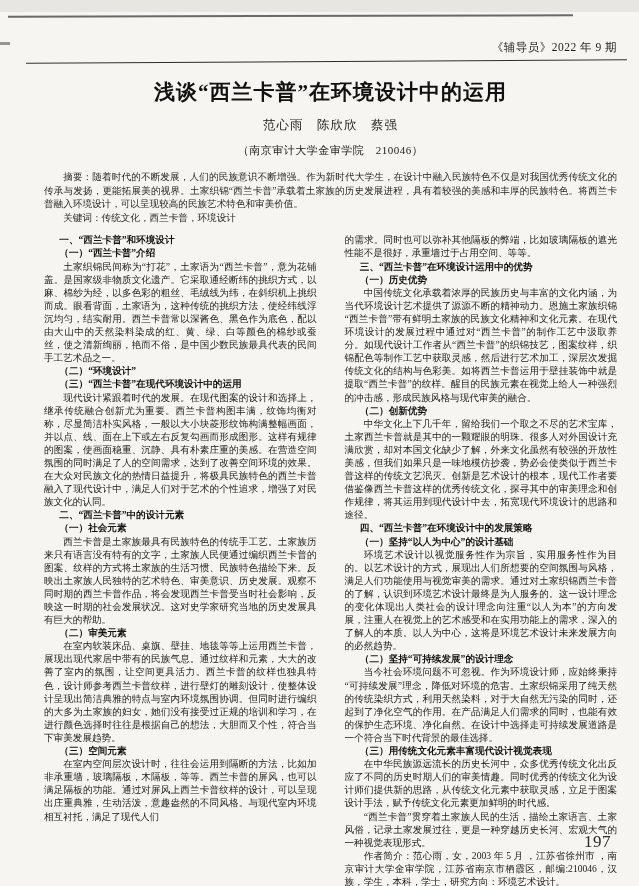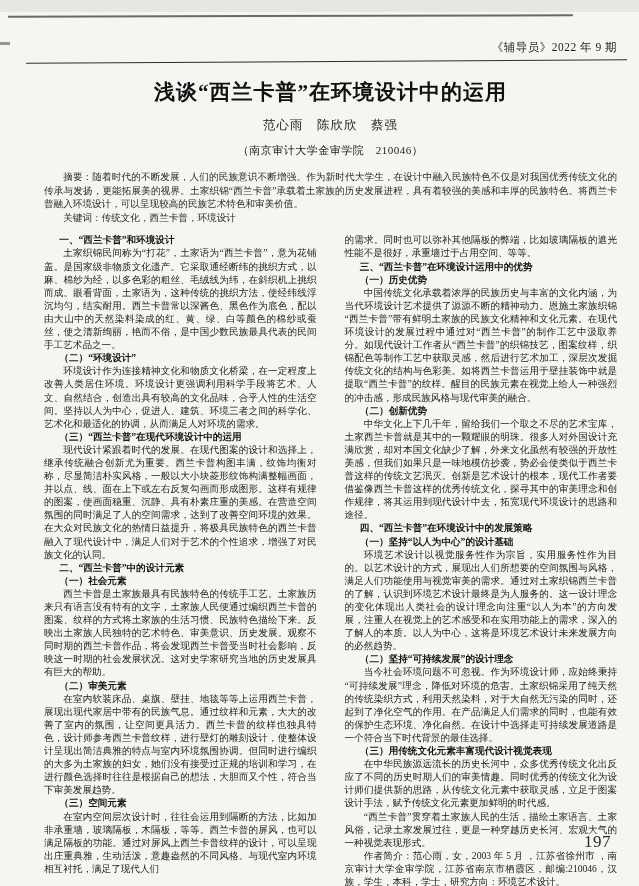--- a/index.html
+++ b/index.html
@@ -109,23 +109,23 @@
   <div class="affiliation">（南京审计大学金审学院　210046）</div>
 
   <div class="abstract">
     <p>摘要：随着时代的不断发展，人们的民族意识不断增强。作为新时代大学生，在设计中融入民族特色不仅是对我国优秀传统文化的传承与发扬，更能拓展美的视界。土家织锦“西兰卡普”承载着土家族的历史发展进程，具有着较强的美感和丰厚的民族特色。将西兰卡普融入环境设计，可以呈现较高的民族艺术特色和审美价值。</p>
     <p>关键词：传统文化，西兰卡普，环境设计</p>
   </div>
 
   <div class="columns">
     <div class="col" id="col-left">
         <div class="blk h1">一、“西兰卡普”和环境设计</div>
+        <div class="blk h2">（一）“西兰卡普”介绍</div>
         <div class="blk p">土家织锦民间称为“打花”，土家语为“西兰卡普”，意为花铺盖。是国家级非物质文化遗产。它采取通经断纬的挑织方式，以麻、棉纱为经，以多色彩的粗丝、毛绒线为纬，在斜织机上挑织而成。眼看背面，土家语为，这种传统的挑织方法，使经纬线浮沉均匀，结实耐用。西兰卡普常以深酱色、黑色作为底色，配以由大山中的天然染料染成的红、黄、绿、白等颜色的棉纱或蚕丝，使之清新绚丽，艳而不俗，是中国少数民族最具代表的民间手工艺术品之一。</div>
         <div class="blk h2">（二）“环境设计”</div>
-        <div class="blk p">环境设计作为连接精神文化和物质文化桥梁，在一定程度上改善人类居住环境。环境设计更强调利用科学手段将艺术、人文、自然结合，创造出具有较高的文化品味，合乎人性的生活空间。坚持以人为中心，促进人、建筑、环境三者之间的科学化、艺术化和最适化的协调，从而满足人对环境的需求。</div>
         <div class="blk h2">（三）“西兰卡普”在现代环境设计中的运用</div>
         <div class="blk p">现代设计紧跟着时代的发展。在现代图案的设计和选择上，继承传统融合创新尤为重要。西兰卡普构图丰满，纹饰均衡对称，尽显简洁朴实风格，一般以大小块菱形纹饰构满整幅画面，并以点、线、面在上下或左右反复勾画而形成图形。这样有规律的图案，使画面稳重、沉静、具有朴素庄重的美感。在营造空间氛围的同时满足了人的空间需求，达到了改善空间环境的效果。在大众对民族文化的热情日益提升，将极具民族特色的西兰卡普融入了现代设计中，满足人们对于艺术的个性追求，增强了对民族文化的认同。</div>
         <div class="blk h1">二、“西兰卡普”中的设计元素</div>
         <div class="blk h2">（一）社会元素</div>
         <div class="blk p">西兰卡普是土家族最具有民族特色的传统手工艺。土家族历来只有语言没有特有的文字，土家族人民便通过编织西兰卡普的图案、纹样的方式将土家族的生活习惯、民族特色描绘下来。反映出土家族人民独特的艺术特色、审美意识、历史发展。观察不同时期的西兰卡普作品，将会发现西兰卡普受当时社会影响，反映这一时期的社会发展状况。这对史学家研究当地的历史发展具有巨大的帮助。</div>
         <div class="blk h2">（二）审美元素</div>
         <div class="blk p">在室内软装床品、桌旗、壁挂、地毯等等上运用西兰卡普，展现出现代家居中带有的民族气息。通过纹样和元素，大大的改善了室内的氛围，让空间更具活力。西兰卡普的纹样也独具特色，设计师参考西兰卡普纹样，进行壁灯的雕刻设计，使整体设计呈现出简洁典雅的特点与室内环境氛围协调。但同时进行编织的大多为土家族的妇女，她们没有接受过正规的培训和学习，在进行颜色选择时往往是根据自己的想法，大胆而又个性，符合当下审美发展趋势。</div>
         <div class="blk h2">（三）空间元素</div>
         <div class="blk p">在室内空间层次设计时，往往会运用到隔断的方法，比如加非承重墙，玻璃隔板，木隔板，等等。西兰卡普的屏风，也可以满足隔板的功能。通过对屏风上西兰卡普纹样的设计，可以呈现出庄重典雅，生动活泼，意趣盎然的不同风格。与现代室内环境相互衬托，满足了现代人们</div>
       </div>

